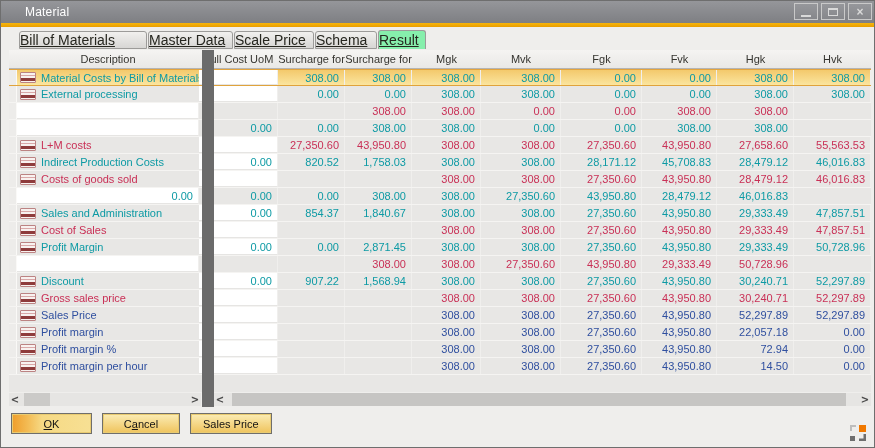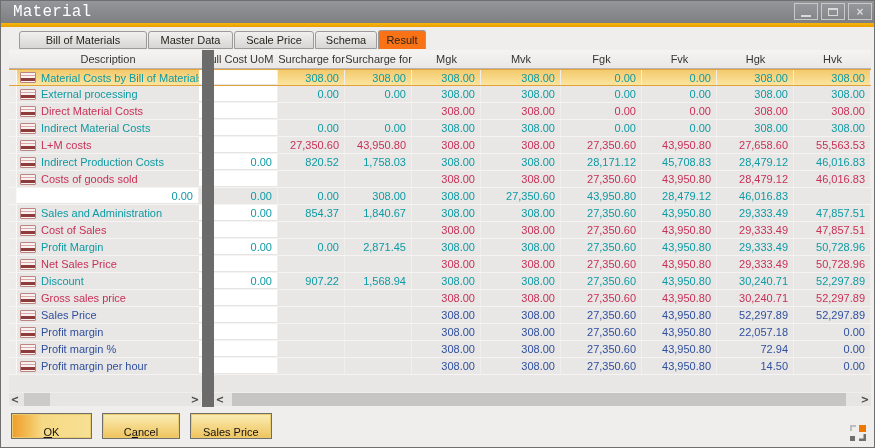--- a/index.html
+++ b/index.html
@@ -10,42 +10,42 @@
     position:relative; width:875px; height:448px;
     background:#EFEEEC; border:1px solid #6E6E6E; overflow:hidden;
   }
 
   
   .titlebar {
     position:absolute; left:0; top:0; width:875px; height:22px;
     background:linear-gradient(#95969A, #7E7F83);
     display:flex; align-items:center;
   }
-  .title { color:#FFFFFF; font-size:16px; padding-left:12px; letter-spacing:.2px;font-family:Liberation Mono, monospace; }
+  .title { color:#FFFFFF; font-size:12px; padding-left:24px; letter-spacing:.2px; }
   .wcontrols { position:absolute; right:4px; top:2px; display:flex; gap:3px; }
   .wbtn {
     width:24px; height:17px; border:1px solid #C9C9C9; background:rgba(255,255,255,0.04);
     display:flex; align-items:center; justify-content:center; cursor:default;
     color:#D9D9D9; font-size:12px; font-weight:bold;
   }
   .min-glyph { display:block; width:10px; height:2px; background:#D9D9D9; margin-top:9px; }
   .max-glyph { display:block; width:10px; height:8px; border:1px solid #D9D9D9; border-top-width:2px; }
   .goldline { position:absolute; left:0; top:22px; width:875px; height:4px;
     background:linear-gradient(#F7B50C,#E99E00); }
 
   
   .tabstrip { position:absolute; left:18px; top:29px; height:19px; display:flex; align-items:flex-end; }
   .tab {
-    height:18px; line-height:17px; text-align:center; font-size:11px; color:#26261F;
+    height:18px; line-height:17px; text-align:left; font-size:14px; color:#26261F;
     background:linear-gradient(#F1F0EE,#D7D6D4);
     border:1px solid #9C9B99; border-bottom:1px solid #9C9B99;
-    border-radius:3px 3px 0 0; margin-right:1px; cursor:default;
+    border-radius:3px 3px 0 0; margin-right:1px; cursor:default;text-decoration:underline;
   }
   .tab.active {
-    height:19px; line-height:18px; background:#f97316; border-bottom:none;
+    height:19px; line-height:18px; background:#86efac; border-bottom:none;
   }
   .tab-0{width:128px}.tab-1{width:85px}.tab-2{width:80px}.tab-3{width:62px}.tab-4{width:48px}
 
   
   .tablewrap {
     position:absolute; left:8px; top:49px; width:862px; height:357px;
     background:#E8E7E5; border-bottom:1px solid #C9C8C6;
   }
   .thead, .trow {
     display:grid;
@@ -95,21 +95,21 @@
     font-family:"DejaVu Sans", sans-serif;
   }
   .sb-arrow.l { left:0; } .sb-arrow.r { right:0; }
   .sb-thumb { position:absolute; top:0; height:13px; background:#CBCAC8; }
   .sb-left  .sb-thumb { left:15px; width:26px; }
   .sb-right .sb-thumb { left:18px; width:614px; background:#C6C5C3; }
 
   
   .buttonbar { position:absolute; left:10px; top:412px; display:flex; gap:10px; }
   .btn {
-    height:21px; min-width:78px; padding:12px 12px; font-size:11px; color:#141312;
+    height:21px; min-width:78px; padding:4px 12px; font-size:11px; color:#141312;
     background:linear-gradient(#FBEDB6,#EFC35C);
     border:1px solid #6F6E6B; box-shadow:inset 0 0 0 1px #E9CB71;
     font-family:"Liberation Sans", sans-serif; cursor:default;
   }
   .btn.default {
     width:81px;
     background:linear-gradient(90deg,#EF9D2B 0,#F3BC55 16px,#F6D984 30px,#F7E094 100%);
   }
   .btn u { text-decoration:underline; }
 
@@ -185,40 +185,32 @@
           <div class="cell num c-teal">0.00</div>
           <div class="cell num c-teal">308.00</div>
           <div class="cell num c-teal">308.00</div>
           <div class="cell num c-teal">0.00</div>
           <div class="cell num c-teal">0.00</div>
           <div class="cell num c-teal">308.00</div>
           <div class="cell num c-teal">308.00</div>
         </div>
         <div class="trow">
           <div class="cell sel"></div>
-          <div class="cell desc">
-            <span class="rowicon"></span>
-            <span class="c-red">Direct Material Costs</span>
-          </div>
           <div class="cell num c-red uomcell"></div>
           <div class="cell num c-red"></div>
           <div class="cell num c-red"></div>
           <div class="cell num c-red">308.00</div>
           <div class="cell num c-red">308.00</div>
           <div class="cell num c-red">0.00</div>
           <div class="cell num c-red">0.00</div>
           <div class="cell num c-red">308.00</div>
           <div class="cell num c-red">308.00</div>
         </div>
         <div class="trow">
           <div class="cell sel"></div>
-          <div class="cell desc">
-            <span class="rowicon"></span>
-            <span class="c-teal">Indirect Material Costs</span>
-          </div>
           <div class="cell num c-teal uomcell"></div>
           <div class="cell num c-teal">0.00</div>
           <div class="cell num c-teal">0.00</div>
           <div class="cell num c-teal">308.00</div>
           <div class="cell num c-teal">308.00</div>
           <div class="cell num c-teal">0.00</div>
           <div class="cell num c-teal">0.00</div>
           <div class="cell num c-teal">308.00</div>
           <div class="cell num c-teal">308.00</div>
         </div>
@@ -325,24 +317,20 @@
           <div class="cell num c-teal">2,871.45</div>
           <div class="cell num c-teal">308.00</div>
           <div class="cell num c-teal">308.00</div>
           <div class="cell num c-teal">27,350.60</div>
           <div class="cell num c-teal">43,950.80</div>
           <div class="cell num c-teal">29,333.49</div>
           <div class="cell num c-teal">50,728.96</div>
         </div>
         <div class="trow">
           <div class="cell sel"></div>
-          <div class="cell desc">
-            <span class="rowicon"></span>
-            <span class="c-red">Net Sales Price</span>
-          </div>
           <div class="cell num c-red uomcell"></div>
           <div class="cell num c-red"></div>
           <div class="cell num c-red"></div>
           <div class="cell num c-red">308.00</div>
           <div class="cell num c-red">308.00</div>
           <div class="cell num c-red">27,350.60</div>
           <div class="cell num c-red">43,950.80</div>
           <div class="cell num c-red">29,333.49</div>
           <div class="cell num c-red">50,728.96</div>
         </div>

